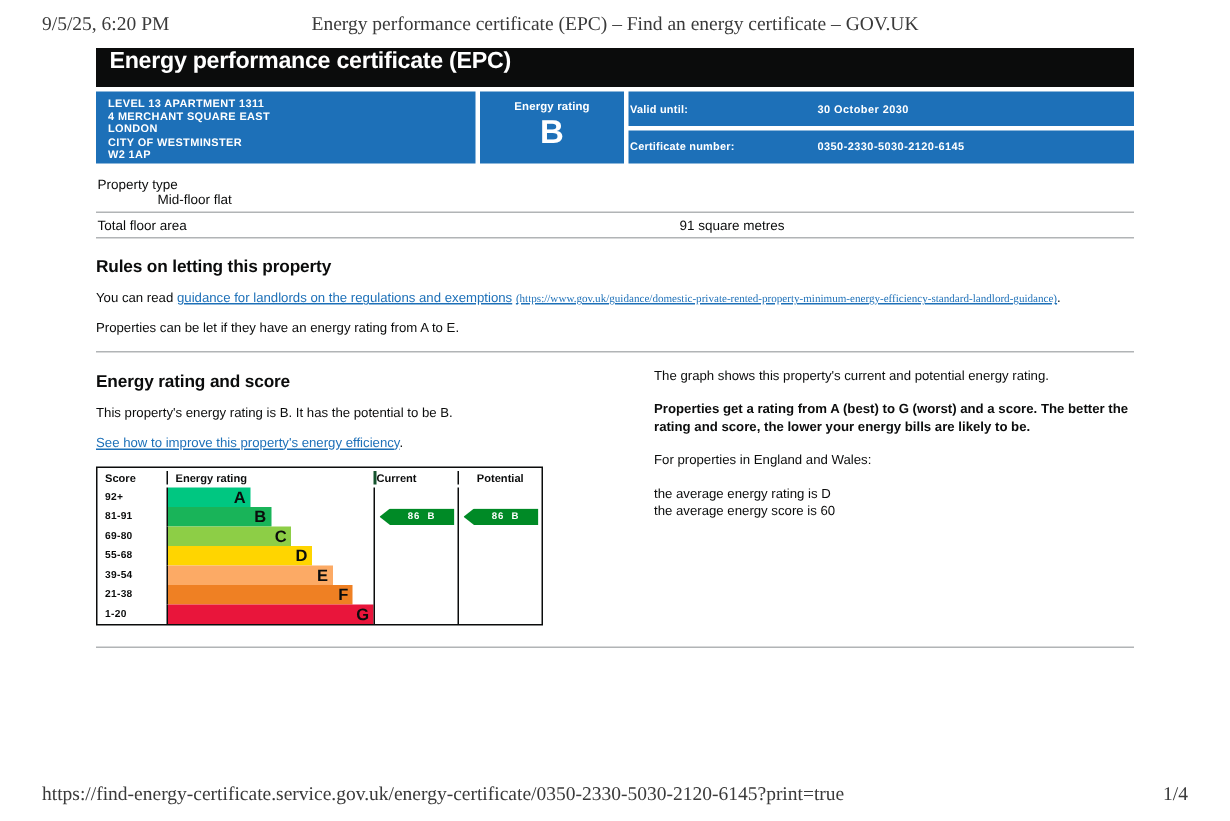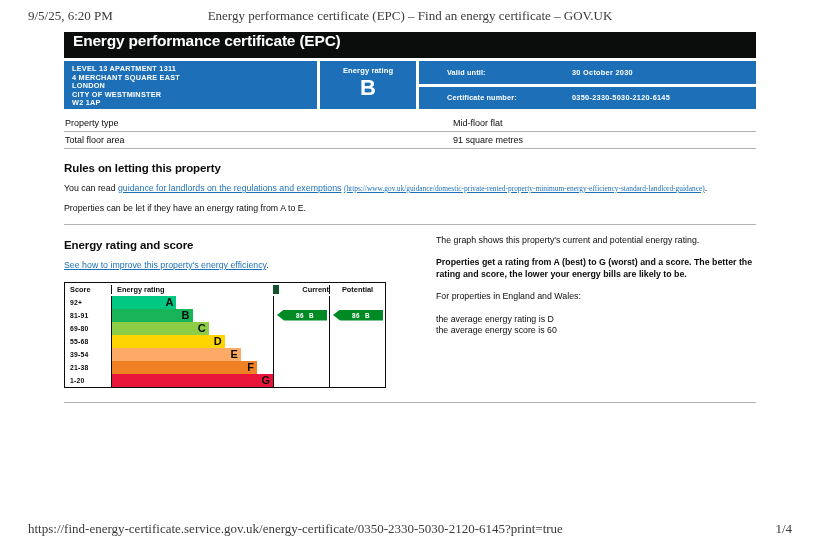--- a/index.html
+++ b/index.html
@@ -103,37 +103,37 @@
     margin-left: 3px;
     display: flex;
     flex-direction: column;
   }
   .sum-row {
     background: #1d70b8;
     color: #ffffff;
     flex: 1;
     display: flex;
     align-items: center;
-    padding-left: 28px;
+    padding-left: 1px;
     font-size: 7.3px;
     font-weight: bold;
     letter-spacing: 0.15px;
   }
   .sum-row + .sum-row { margin-top: 3px; }
   .sum-row .sm-key { width: 125px; }
   .sum-row .sm-val { letter-spacing: 0.3px; }
 
   
   .detail-row {
     display: flex;
     border-bottom: 1px solid #b1b4b6;
     font-size: 9px;
     padding: 3px 0 3px 1px;
   }
-  .detail-row:first-of-type { border-top: none; }
+  .detail-row:first-of-type { border-top: none; flex-direction: column; }
   .detail-row .dr-key { width: 348px; }
   .detail-row .dr-val { flex: 1; padding-left: 40px; }
 
   
   h2.section-title {
     font-size: 11.5px;
     font-weight: bold;
     margin: 13px 0 9px 0;
     letter-spacing: -0.1px;
   }
@@ -171,34 +171,34 @@
     font-size: 8.8px;
     line-height: 11.4px;
     margin: 0 0 11px 0;
   }
   .col-right p.bold { font-weight: bold; }
   .col-right p.tight { margin-bottom: 0; }
 
   
   .epc {
     border: 1px solid #0b0c0c;
-    width: 322px;
+    width: 298px;
     margin-top: 10px;
     background: #ffffff;
   }
   .epc-head {
     display: flex;
     height: 13px;
     font-size: 7.4px;
     font-weight: bold;
     align-items: center;
   }
   .epc-head .eh-score  { width: 46px; padding-left: 5px; }
   .epc-head .eh-rating { flex: 1; padding-left: 5px; border-left: 1px solid #0b0c0c; }
-  .epc-head .eh-cur    { width: 56px; text-align: right; border-left: 6px solid #14532d; }
+  .epc-head .eh-cur    { width: 56px; text-align: left; border-left: 2px solid #14532d; }
   .epc-head .eh-pot    { width: 56px; text-align: center; border-left: 1px solid #0b0c0c; }
 
   .epc-body { display: flex; }
   .epc-bands { width: 210px; }
   .band-row {
     display: flex;
     height: 13px;
     align-items: stretch;
   }
   .band-score {
@@ -312,20 +312,21 @@
     <span>You can read </span><a class="govlink" href="#">guidance for landlords on the regulations and exemptions</a> <span class="url-inline">(https://www.gov.uk/guidance/domestic-private-rented-property-minimum-energy-efficiency-standard-landlord-guidance)</span><span>.</span>
   </p>
   <p class="body-text">Properties can be let if they have an energy rating from A to E.</p>
 
   <hr class="rule">
 
   <div class="cols">
 
     <div class="col-left">
       <h2 class="section-title" style="margin-top:4px;">Energy rating and score</h2>
+      <p class="body-text" style="max-width:278px;">This property's energy rating is B. It has the potential to be B.</p>
       <p class="body-text" style="max-width:268px;">
         <a class="govlink" href="#">See how to improve this property's energy efficiency</a><span>.</span>
       </p>
 
       <div class="epc">
 
         <div class="epc-head">
           <span class="eh-score">Score</span>
           <span class="eh-rating">Energy rating</span>
           <span class="eh-cur">Current</span>

